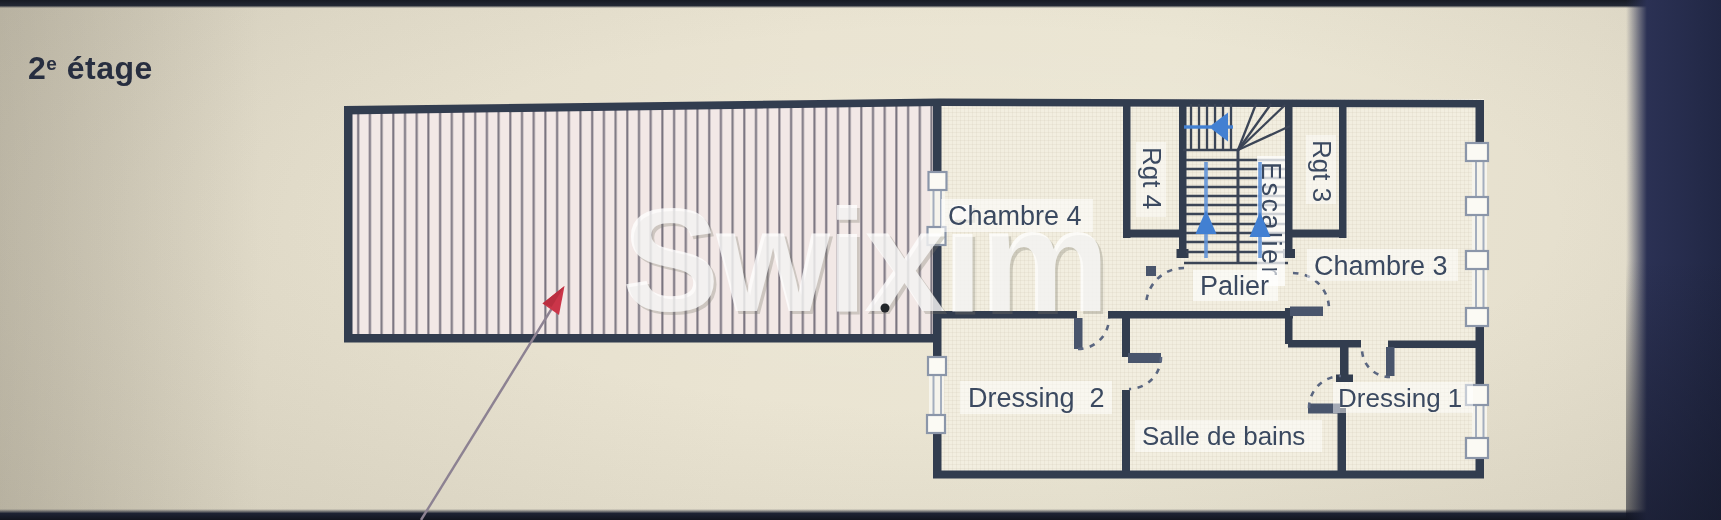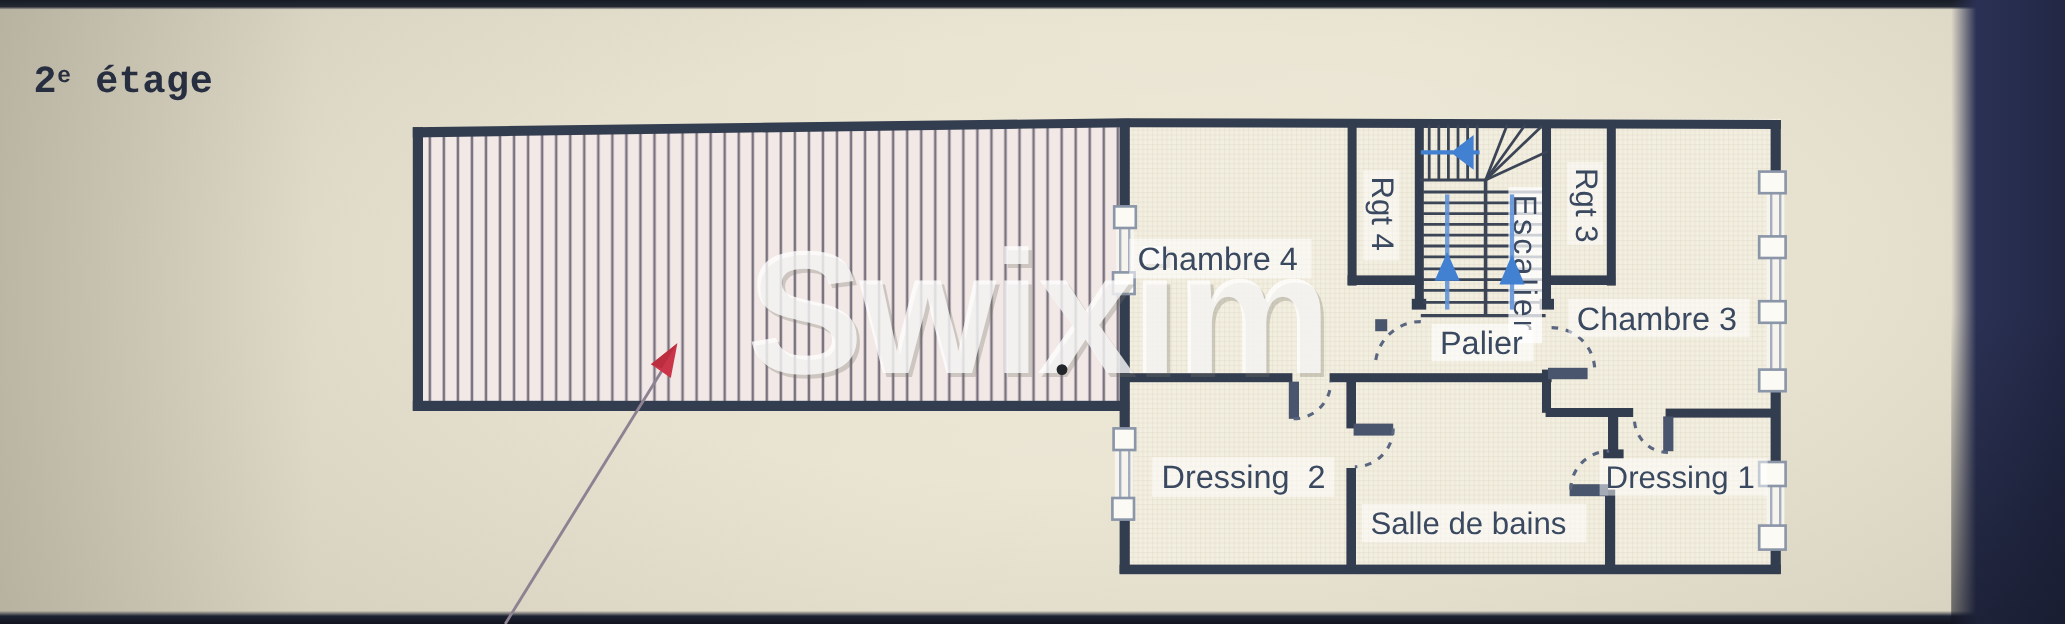--- a/index.html
+++ b/index.html
@@ -17,21 +17,21 @@
   <div class="abs" style="left:0;top:0;width:260px;height:520px;background:linear-gradient(to right, rgba(96,90,74,0.20), rgba(96,90,74,0.0));"></div>
 
   <div class="abs" style="left:0;top:0;width:1721px;height:8px;background:linear-gradient(to bottom,#171b24 0%,#232834 70%,rgba(35,40,52,0) 100%);"></div>
 
   <div class="abs" style="left:0;top:509px;width:1721px;height:11px;background:linear-gradient(to bottom,rgba(26,30,44,0) 0%,#1d2233 40%,#12151f 100%);"></div>
 
   <div class="abs" style="left:1626px;top:0;width:95px;height:520px;background:linear-gradient(to right, rgba(42,48,78,0) 0%, #2b3154 22%, #272d4e 55%, #212744 100%);"></div>
 
   <div class="abs" style="left:1626px;top:260px;width:95px;height:260px;background:linear-gradient(to bottom, rgba(20,24,40,0) 0%, rgba(18,21,34,0.55) 100%);"></div>
 
-  <div class="abs" style="left:28px;top:50px;width:240px;font-size:32px;font-weight:bold;color:#272e40;letter-spacing:0.5px;font-family:Liberation Mono, monospace;">2<span style="font-size:19px;vertical-align:9px;">e</span> étage</div>
+  <div class="abs" style="left:28px;top:50px;width:240px;font-size:32px;font-weight:bold;color:#272e40;letter-spacing:0.5px;">2<span style="font-size:19px;vertical-align:9px;">e</span> étage</div>
   <svg class="abs" style="left:0;top:0;" width="1721" height="520" viewBox="0 0 1721 520">
     <defs>
       <pattern id="hatch" x="352" y="0" width="11.7" height="12" patternUnits="userSpaceOnUse">
         <rect x="0" y="0" width="11.7" height="12" fill="#f2e8e6"></rect>
         <line x1="6.2" y1="0" x2="6.2" y2="12" stroke="#79737f" stroke-width="2.1"></line>
       </pattern>
       <pattern id="grid" x="0" y="0" width="4" height="4" patternUnits="userSpaceOnUse">
         <rect x="0" y="0" width="4" height="4" fill="#f2eee0"></rect>
         <path d="M0,0.5 H4 M0.5,0 V4" stroke="rgba(184,176,148,0.18)" stroke-width="0.7" fill="none"></path>
       </pattern>

